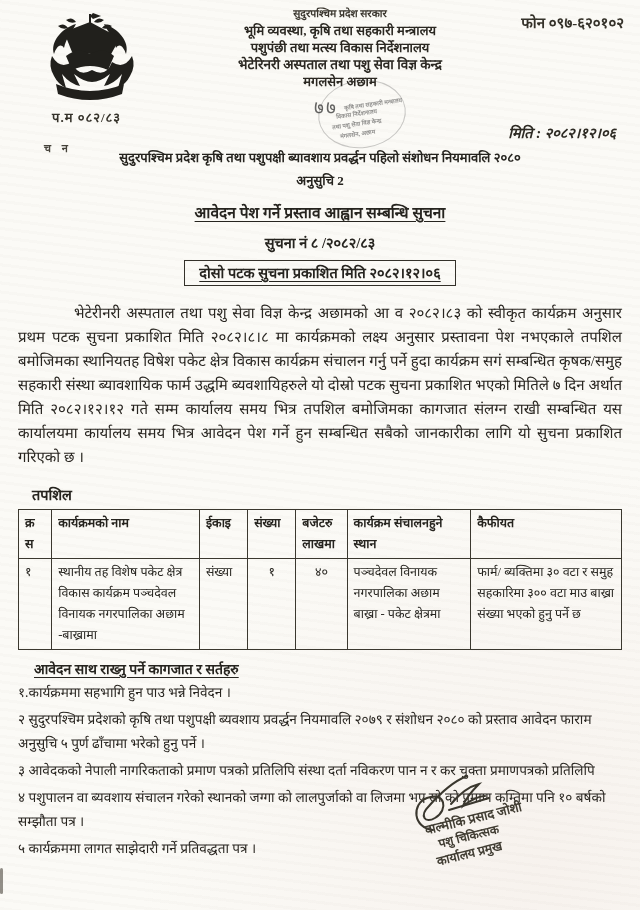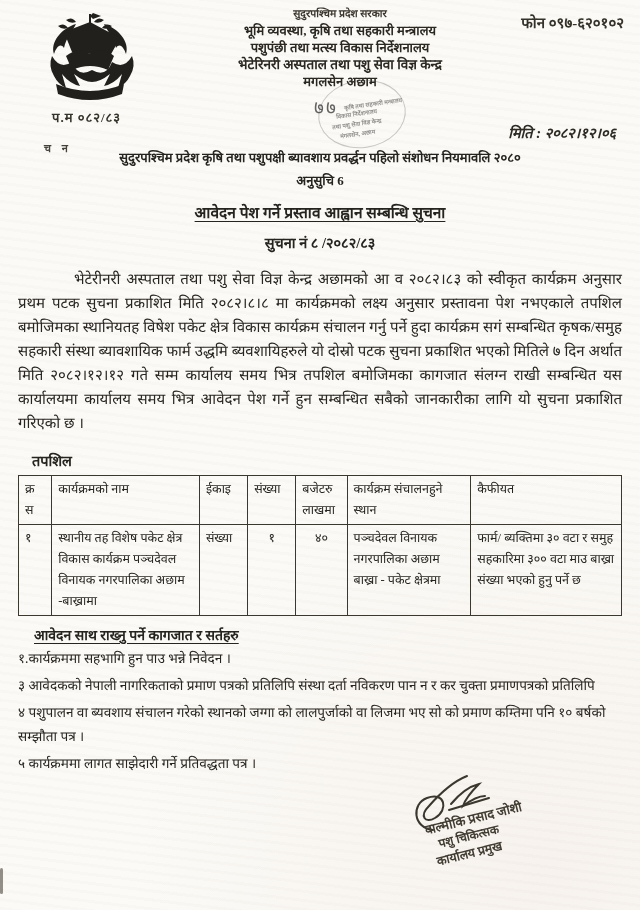--- a/index.html
+++ b/index.html
@@ -39,21 +39,21 @@
   .annex{font-size:13px;font-weight:700;margin-top:5px;}
   .title{font-size:15.5px;font-weight:700;text-decoration:underline;margin-top:12px;text-underline-offset:3px;}
   .notice-no{font-size:14.5px;font-weight:700;margin-top:9px;}
   .boxedwrap{margin-top:8px;}
   .boxed{display:inline-block;border:1.6px solid #34312a;padding:1px 14px 3px;font-size:14.5px;font-weight:700;text-decoration:underline;text-underline-offset:3px;}
   .para{font-size:15px;line-height:24px;text-align:justify;text-indent:56px;font-weight:500;color:#282520;}
   .tapasil{font-size:14.5px;font-weight:700;margin-top:2px;margin-left:14px;}
   
   table{width:100%;border-collapse:collapse;margin-top:5px;table-layout:fixed;}
   th,td{border:1.4px solid #3b382f;padding:3px 6px;font-size:12.5px;line-height:21px;vertical-align:top;text-align:left;word-wrap:break-word;}
-  th{font-weight:400;}
+  th{font-weight:700;}
   .col0{width:5.5%;} .col1{width:24.5%;} .col2{width:8%;} .col3{width:8%;} .col4{width:8.5%;} .col5{width:20.5%;} .col6{width:25%;}
   td.num{text-align:center;}
   
   .reqhead{margin-top:9px;margin-left:16px;font-size:14px;font-weight:700;text-decoration:underline;text-underline-offset:3px;}
   .req p{margin:3px 0;font-size:13.6px;line-height:24px;font-weight:500;color:#282520;}
   
   .sig{left:395px;top:770px;width:230px;height:120px;}
   .sig svg{position:absolute;left:10px;top:0;}
   .sigtext{position:absolute;left:28px;top:52px;transform:rotate(-14deg);transform-origin:left top;color:#413d33;line-height:17px;}
   .sig-name{font-size:13px;font-weight:700;}
@@ -100,23 +100,26 @@
     <div class="stampline sl0">कृषि तथा सहकारी मन्त्रालय</div>
     <div class="stampline sl1">विकास निर्देशनालय</div>
     <div class="stampline sl2">तथा पशु सेवा विज्ञ केन्द्र</div>
     <div class="stampline sl3">मंगलसेन, अछाम</div>
   </div>
 
   <div class="abs date">मिति : २०८२।१२।०६</div>
 
   <div class="abs main">
     <div class="c subject">सुदुरपश्चिम प्रदेश कृषि तथा पशुपक्षी ब्यावशाय प्रवर्द्धन पहिलो संशोधन नियमावलि २०८०</div>
-    <div class="c annex">अनुसुचि 6</div>
+    <div class="c annex">अनुसुचि 2</div>
     <div class="c title">आवेदन पेश गर्ने प्रस्ताव आह्वान सम्बन्धि सुचना</div>
     <div class="c notice-no">सुचना नं ८  /२०८२/८३</div>
+    <div class="c boxedwrap">
+      <span class="boxed">दोसो पटक सुचना प्रकाशित मिति २०८२।१२।०६</span>
+    </div>
 
     <p class="para">भेटेरीनरी अस्पताल तथा पशु सेवा विज्ञ केन्द्र अछामको आ व २०८२।८३ को स्वीकृत कार्यक्रम अनुसार प्रथम पटक सुचना प्रकाशित मिति २०८२।८।८ मा कार्यक्रमको लक्ष्य अनुसार प्रस्तावना पेश नभएकाले तपशिल बमोजिमका स्थानियतह विषेश पकेट क्षेत्र विकास कार्यक्रम संचालन गर्नु पर्ने हुदा कार्यक्रम सगं सम्बन्धित कृषक/समुह सहकारी संस्था ब्यावशायिक फार्म उद्धमि ब्यवशायिहरुले यो दोस्रो पटक सुचना प्रकाशित भएको मितिले ७ दिन अर्थात मिति २०८२।१२।१२ गते सम्म कार्यालय समय भित्र तपशिल बमोजिमका कागजात संलग्न राखी सम्बन्धित यस कार्यालयमा कार्यालय समय भित्र आवेदन पेश गर्ने हुन सम्बन्धित सबैको जानकारीका लागि यो सुचना प्रकाशित गरिएको छ ।</p>
     <div class="tapasil">तपशिल</div>
 
     <table>
       <colgroup>
         <col class="col0">
           <col class="col1">
           <col class="col2">
           <col class="col3">
@@ -142,20 +145,21 @@
         <td class="num">४०</td>
         <td>पञ्चदेवल विनायक नगरपालिका अछाम  बाख्रा - पकेट क्षेत्रमा</td>
         <td>फार्म/ ब्यक्तिमा ३० वटा र समुह सहकारिमा ३०० वटा माउ बाख्रा संख्या भएको हुनु पर्ने छ</td>
       </tr>
     </tbody>
       </table>
 
     <div class="reqhead">आवेदन साथ राख्नु पर्ने कागजात र सर्तहरु</div>
     <div class="req">
       <p>१.कार्यक्रममा सहभागि हुन पाउ भन्ने निवेदन ।</p>
+      <p>२  सुदुरपश्चिम प्रदेशको कृषि तथा पशुपक्षी ब्यवशाय प्रवर्द्धन नियमावलि २०७९ र संशोधन २०८० को प्रस्ताव आवेदन फाराम अनुसुचि ५ पुर्ण ढाँचामा भरेको हुनु पर्ने ।</p>
       <p>३  आवेदकको नेपाली नागरिकताको प्रमाण पत्रको प्रतिलिपि संस्था दर्ता नविकरण पान न र कर चुक्ता प्रमाणपत्रको प्रतिलिपि</p>
       <p>४  पशुपालन वा ब्यवशाय संचालन गरेको स्थानको जग्गा को लालपुर्जाको वा लिजमा भए सो को प्रमाण कम्तिमा पनि १० बर्षको सम्झौता पत्र ।</p>
       <p>५  कार्यक्रममा लागत साझेदारी गर्ने प्रतिवद्धता पत्र ।</p>
     </div>
   </div>
 
   <div class="abs sig">
     <svg width="120" height="70" viewBox="0 0 120 70">
       <g fill="none" stroke="#3a372e" stroke-width="2" stroke-linecap="round">
         <path d="M28 60 C8 58 6 34 22 28 C40 21 44 40 30 48 C20 54 14 46 24 36 C38 20 52 10 62 6"></path>

